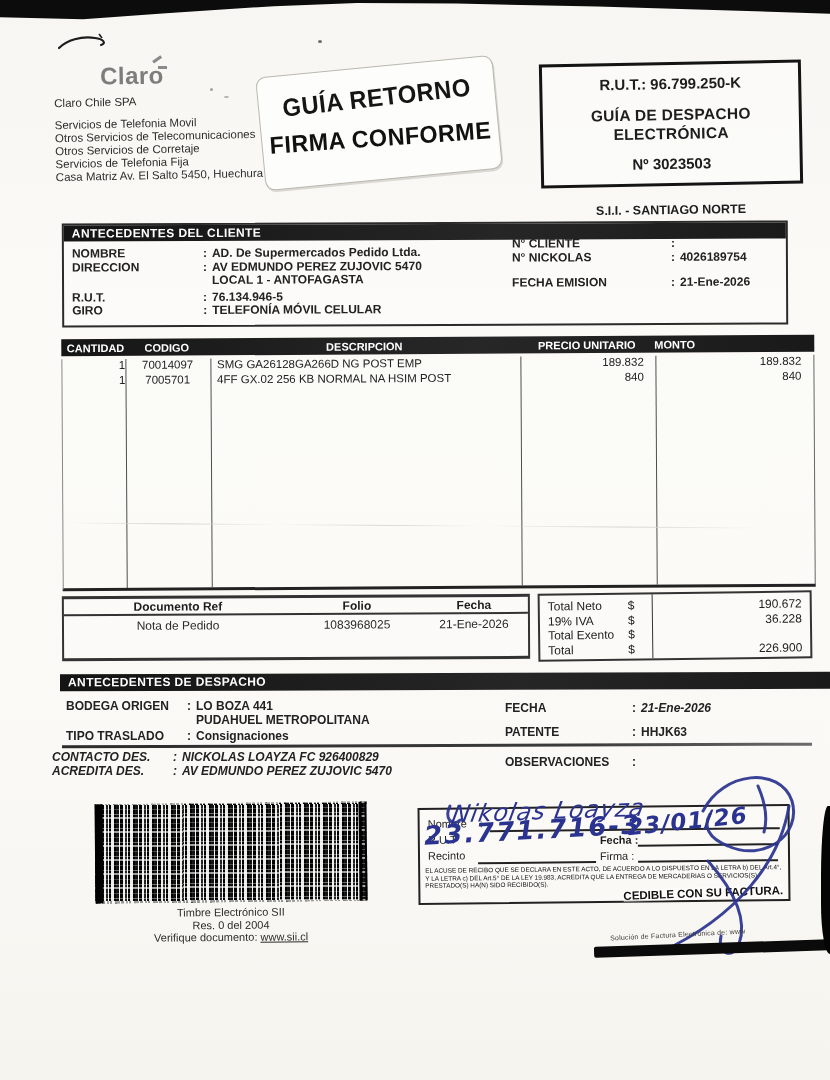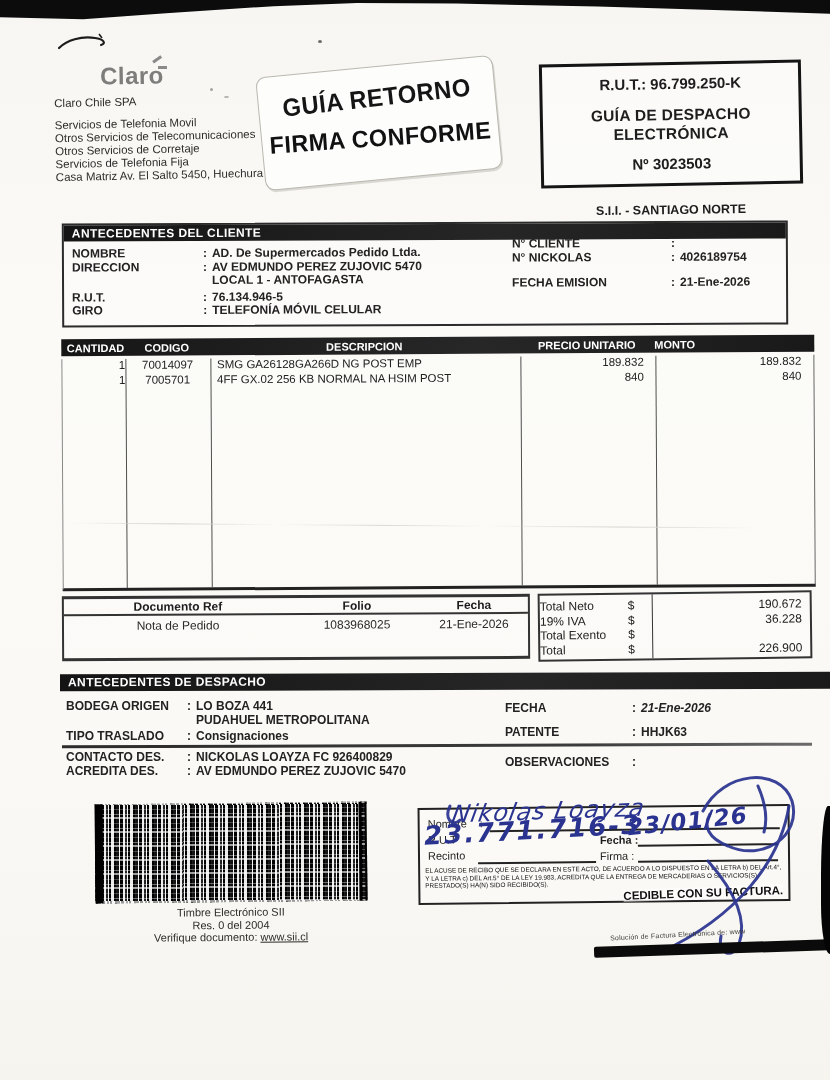--- a/index.html
+++ b/index.html
@@ -58,31 +58,31 @@
   .trow .c-monto { text-align:right; padding-right:12px; }
   .scan-smudge { position:absolute; left:70px; top:525px; width:690px; height:1px; background:linear-gradient(90deg,transparent,#d4d3cc 15%,transparent 30%,#d8d7d0 45%,transparent 60%,#d6d5ce 80%,transparent); transform:rotate(.4deg); }
   
   .docref { position:absolute; left:62px; top:595px; width:468px; height:65px; border:2px solid #333; border-top-width:3px; border-bottom-width:3px; transform:rotate(-.3deg); background:rgba(255,255,255,.25); }
   .docref .head { display:flex; font-size:12px; font-weight:bold; height:17px; align-items:center; border-bottom:2px solid #333; }
   .dr1{width:228px; text-align:center;} .dr2{width:130px; text-align:center;} .dr3{width:104px; text-align:center;}
   .docref .row { display:flex; font-size:12px; margin-top:3px; color:#2a2a2a; }
   
   .totals { position:absolute; left:538px; top:592px; width:274px; height:68px; border:2px solid #333; transform:rotate(-.7deg); padding-top:4px; background:rgba(255,255,255,.25); }
   .totals .row { display:flex; font-size:12px; line-height:14.5px; color:#222; }
-  .t-label { width:88px; }
+  .t-label { width:88px; padding-left:8px; }
   .t-cur { width:18px; }
   .t-val { flex:1; text-align:right; padding-right:8px; }
   .t-div { position:absolute; left:112px; top:0; bottom:0; width:1px; background:#333; }
   
   .desp-band { position:absolute; left:60px; top:673px; width:770px; height:17px; transform:rotate(-.2deg); }
   .desp-left { position:absolute; left:66px; top:700px; }
   .desp-left .k { flex:none; width:116px; }
   .desp-left .cont { padding-left:130px; }
   .desp-rule { position:absolute; left:62px; top:744px; width:750px; height:2.5px; background:linear-gradient(90deg,#2c2c2c,#3c3c3c 70%,#6b6b6b); transform:rotate(-.2deg); }
-  .desp-left2 { position:absolute; left:66px; top:751px; }
+  .desp-left2 { position:absolute; left:52px; top:751px;font-style:italic; }
   .desp-right { position:absolute; left:505px; top:702px; }
   .desp-right .k { flex:none; width:122px; }
   .desp-right .row-gap { height:10px; }
   .it { font-style:italic; }
   
   .barcode { position:absolute; left:95px; top:803px; width:272px; height:99px; transform:rotate(-.6deg);
     background:
       linear-gradient(#000,#000) 0 0/8px 100% no-repeat,
       linear-gradient(#000,#000) 100% 0/2px 100% no-repeat,
       linear-gradient(#000,#000) calc(100% - 5px) 0/3px 100% no-repeat,

